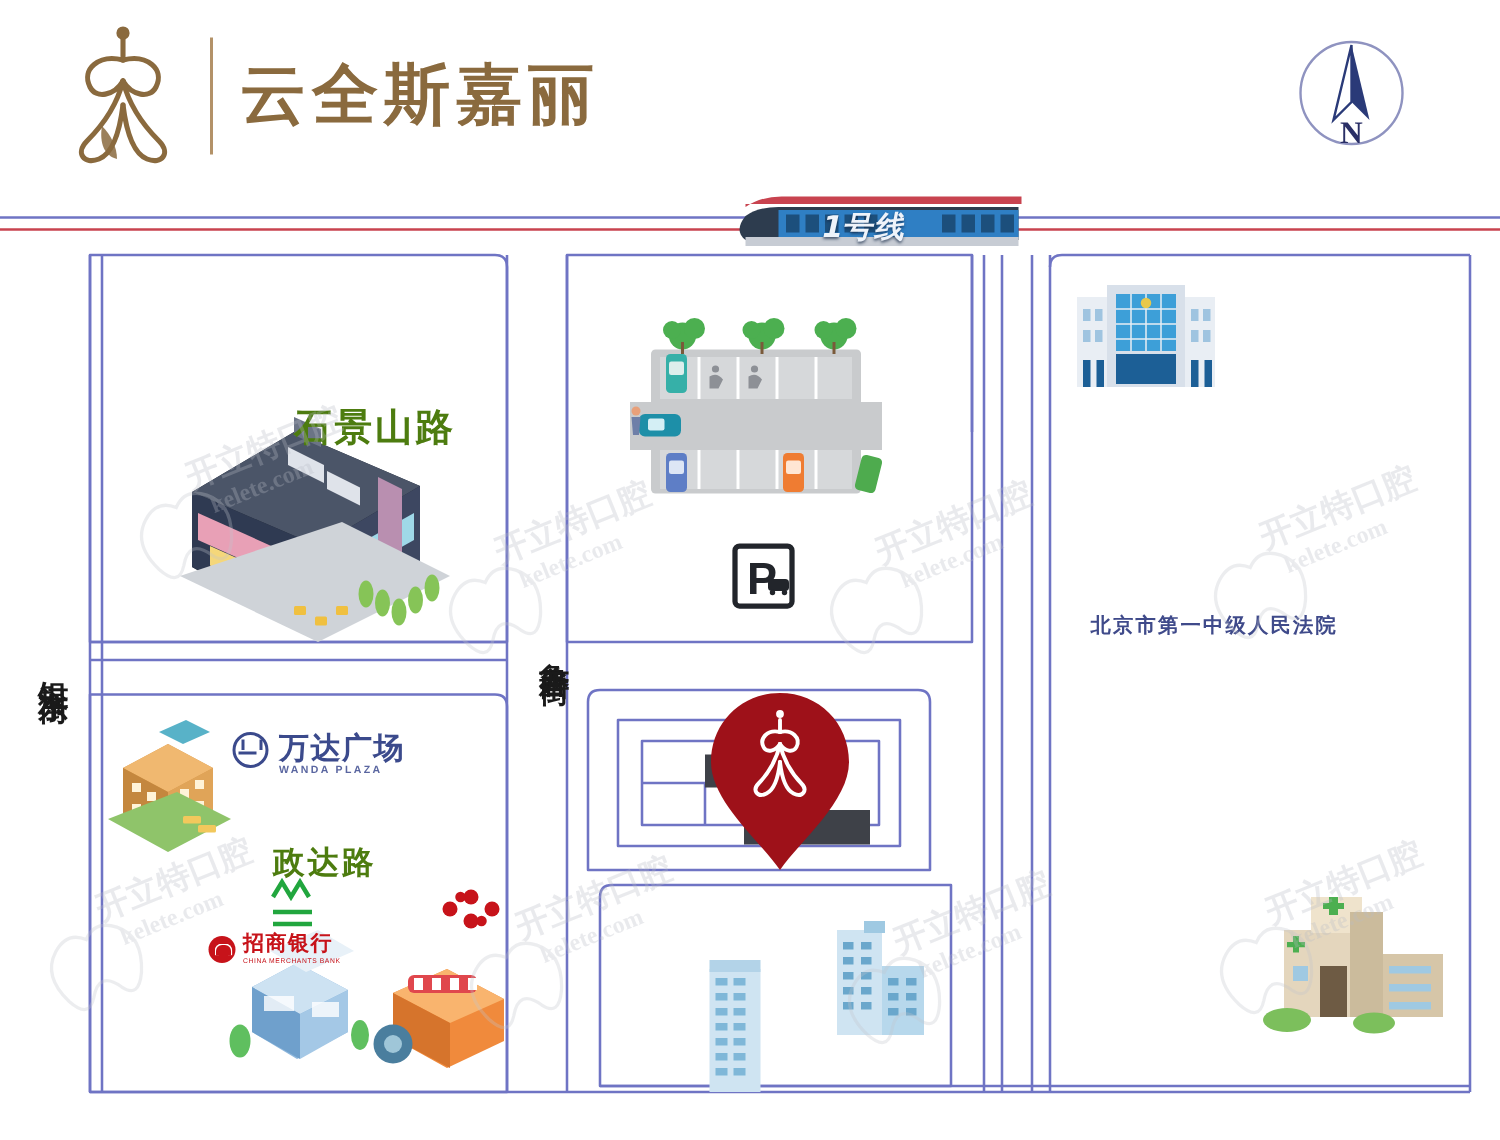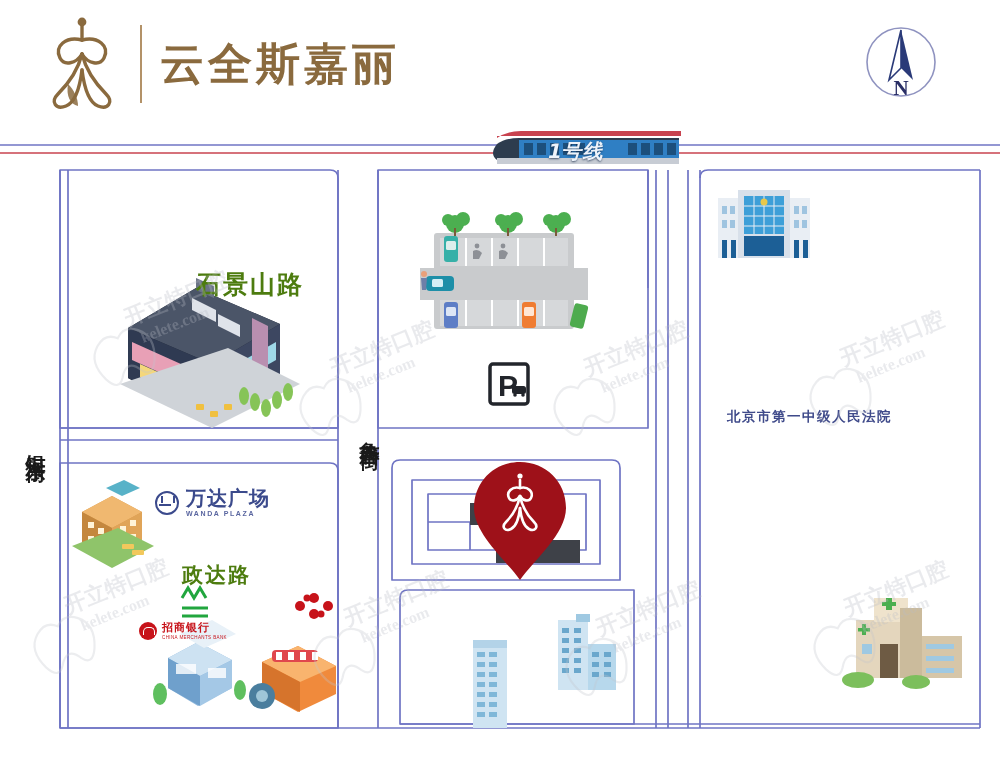--- a/index.html
+++ b/index.html
@@ -59,21 +59,21 @@
 
   
   .poi-label{
     position:absolute;white-space:nowrap;z-index:16;
     color:#3f4a8a;font-weight:700;
     font-family:"DejaVu Sans","Liberation Sans",sans-serif;
   }
   .lbl-court{left:727px;top:280px;font-size:13.5px;letter-spacing:1.5px;}
 
   
-  .wanda-logo{position:absolute;left:155px;top:360px;display:flex;align-items:center;z-index:16;}
+  .wanda-logo{position:absolute;left:155px;top:360px;display:flex;z-index:16;}
   .wanda-ring{
     width:20px;height:20px;border:2px solid #3b4a8c;border-radius:50%;
     position:relative;flex:0 0 auto;margin-right:7px;
   }
   .wanda-ring:before{
     content:"";position:absolute;left:4px;top:3px;width:10px;height:7px;
     border-left:2px solid #3b4a8c;border-right:2px solid #3b4a8c;
   }
   .wanda-ring:after{
     content:"";position:absolute;left:2px;top:11px;width:12px;height:2px;background:#3b4a8c;
@@ -86,21 +86,21 @@
   
   .cmb-logo{position:absolute;left:139px;top:494px;display:flex;align-items:center;z-index:16;}
   .cmb-badge{
     width:18px;height:18px;border-radius:50%;background:#c7131a;
     position:relative;flex:0 0 auto;margin-right:5px;
   }
   .cmb-badge:before{
     content:"";position:absolute;left:4px;top:5px;width:10px;height:7px;
     border:1.6px solid #fff;border-bottom:none;border-radius:5px 5px 0 0;
   }
-  .cmb-cn{font-size:11px;font-weight:700;color:#c7131a;letter-spacing:1px;
+  .cmb-cn{font-size:14px;font-weight:700;color:#c7131a;letter-spacing:1px;
     font-family:"DejaVu Sans","Liberation Sans",sans-serif;line-height:1;}
   .cmb-en{font-size:4.5px;color:#c7131a;letter-spacing:0.4px;margin-top:2px;
     font-family:"Liberation Sans",sans-serif;}
 
   
   .wm{position:absolute;z-index:20;pointer-events:none;opacity:0.30;}
   .wm-txt{
     font-family:"Liberation Serif","DejaVu Serif",serif;
     color:#b9bcc6;font-weight:700;white-space:nowrap;
   }

